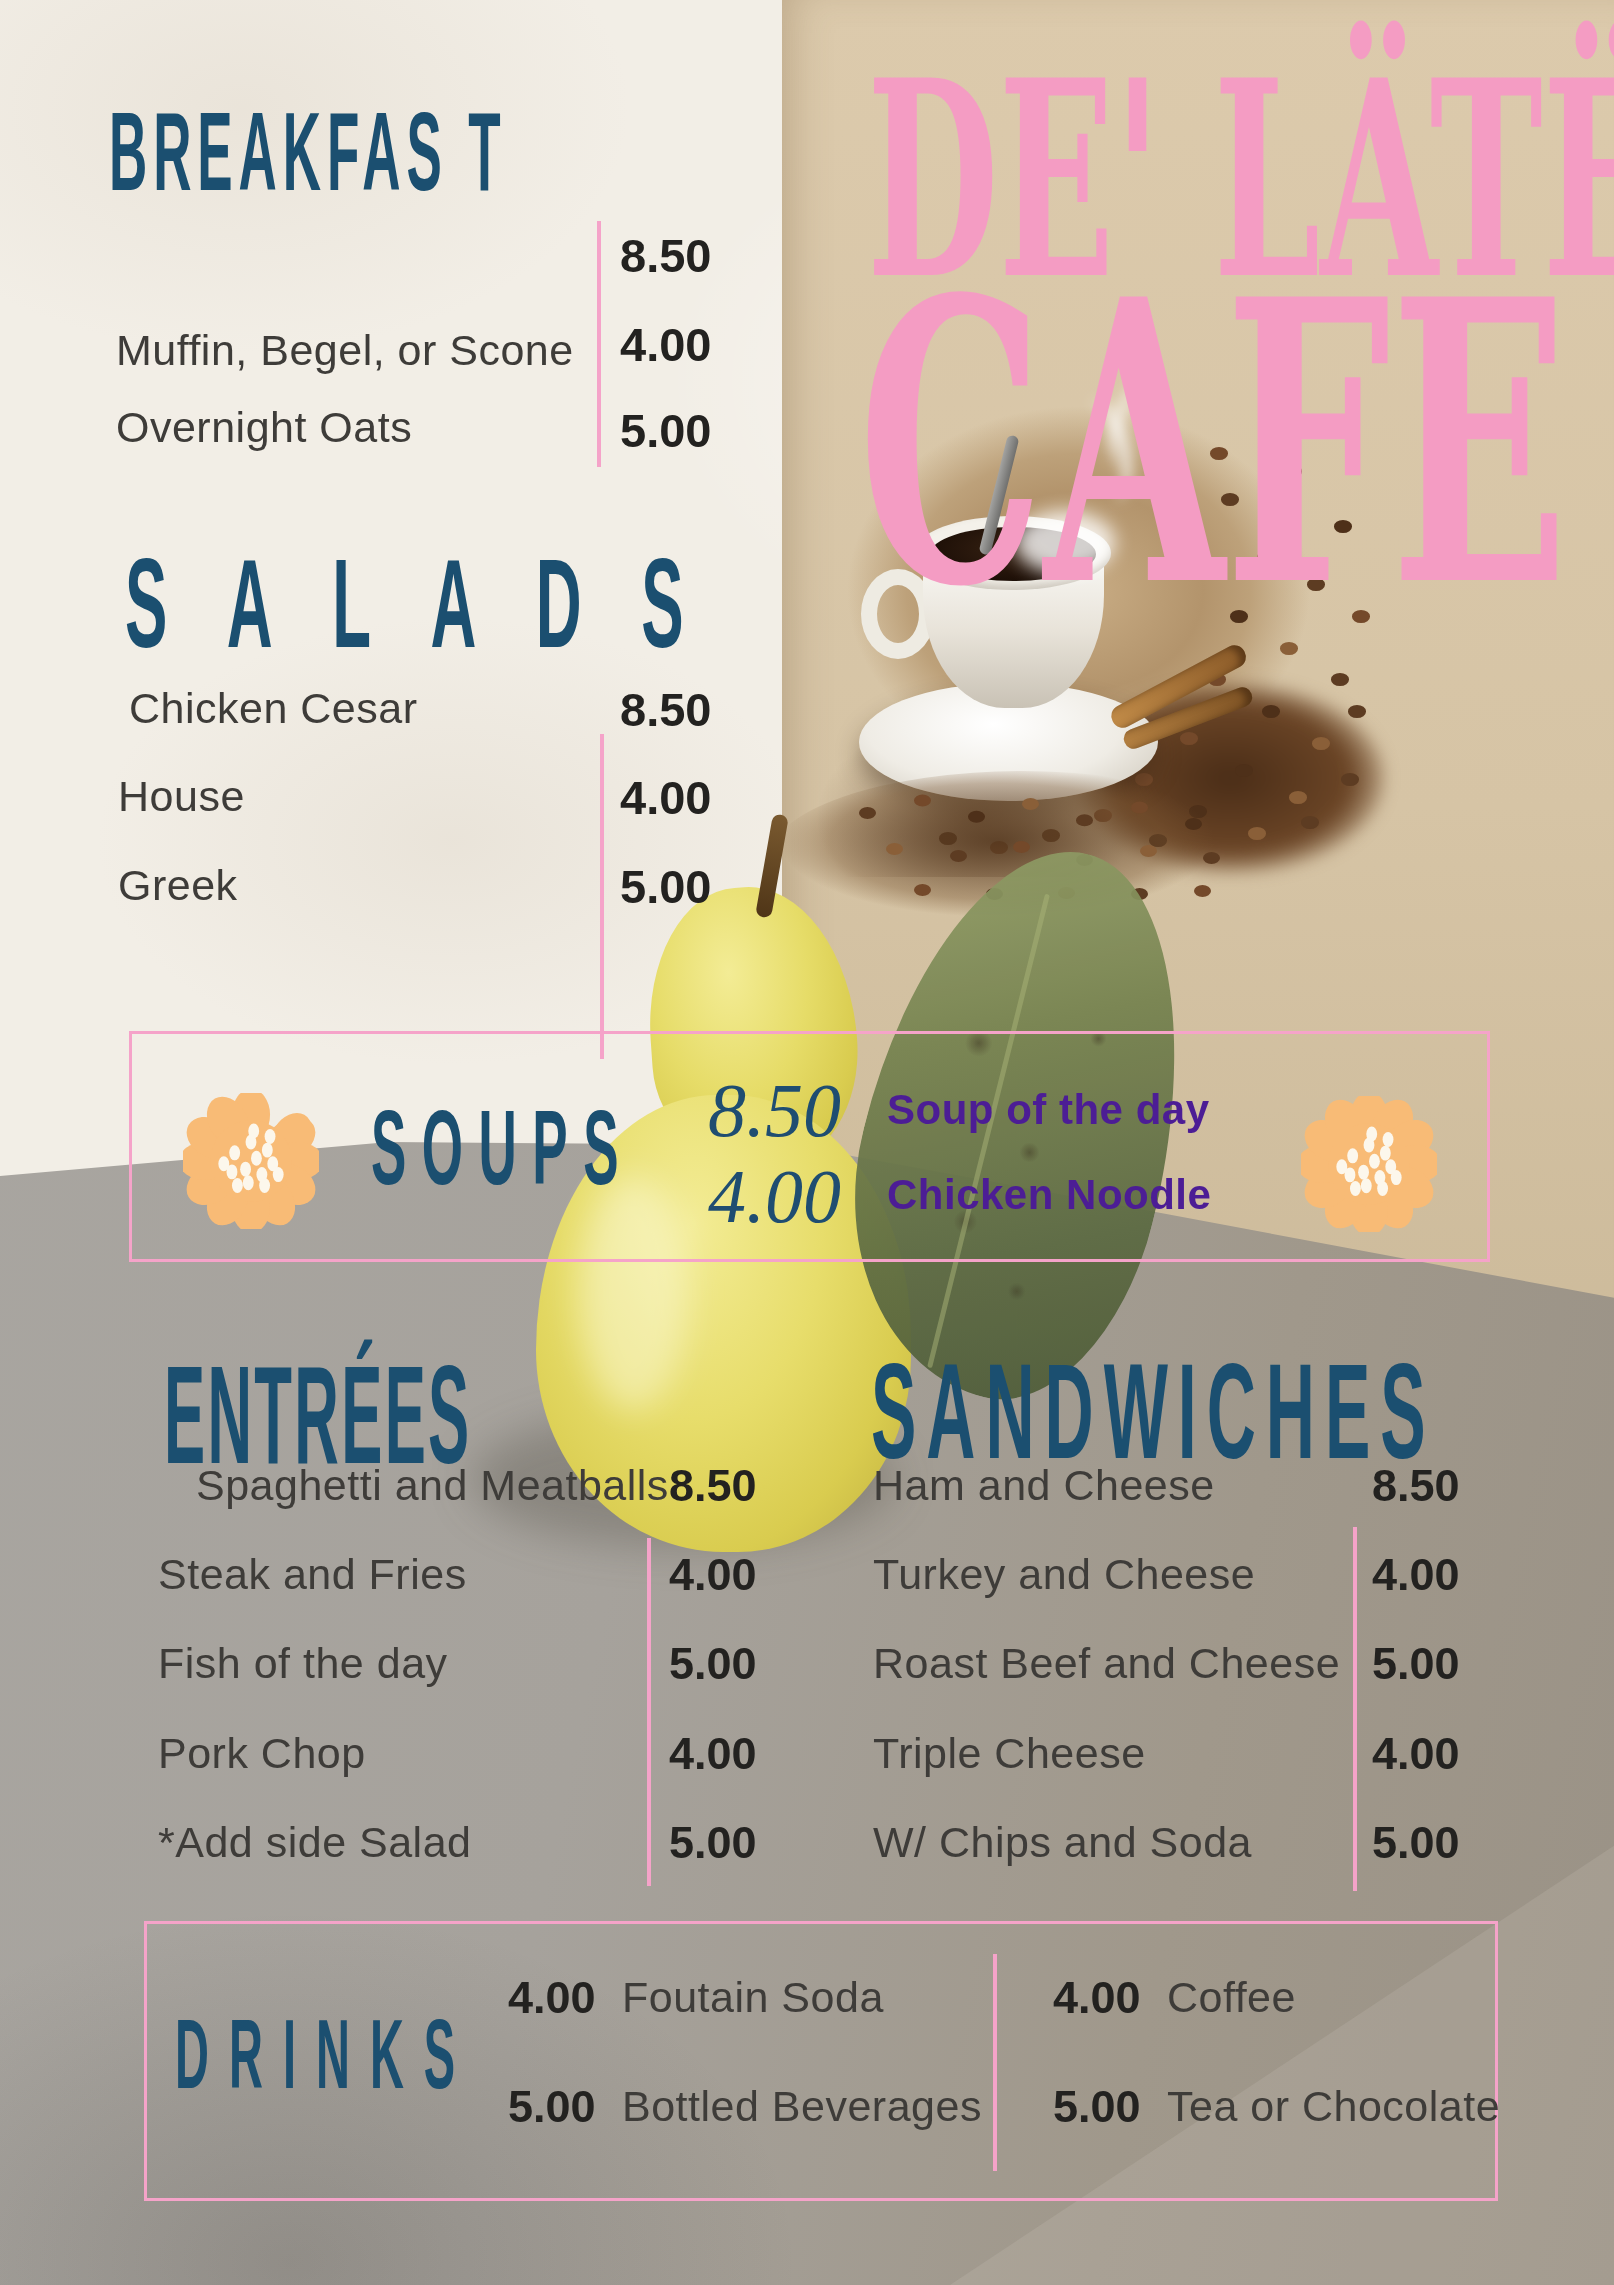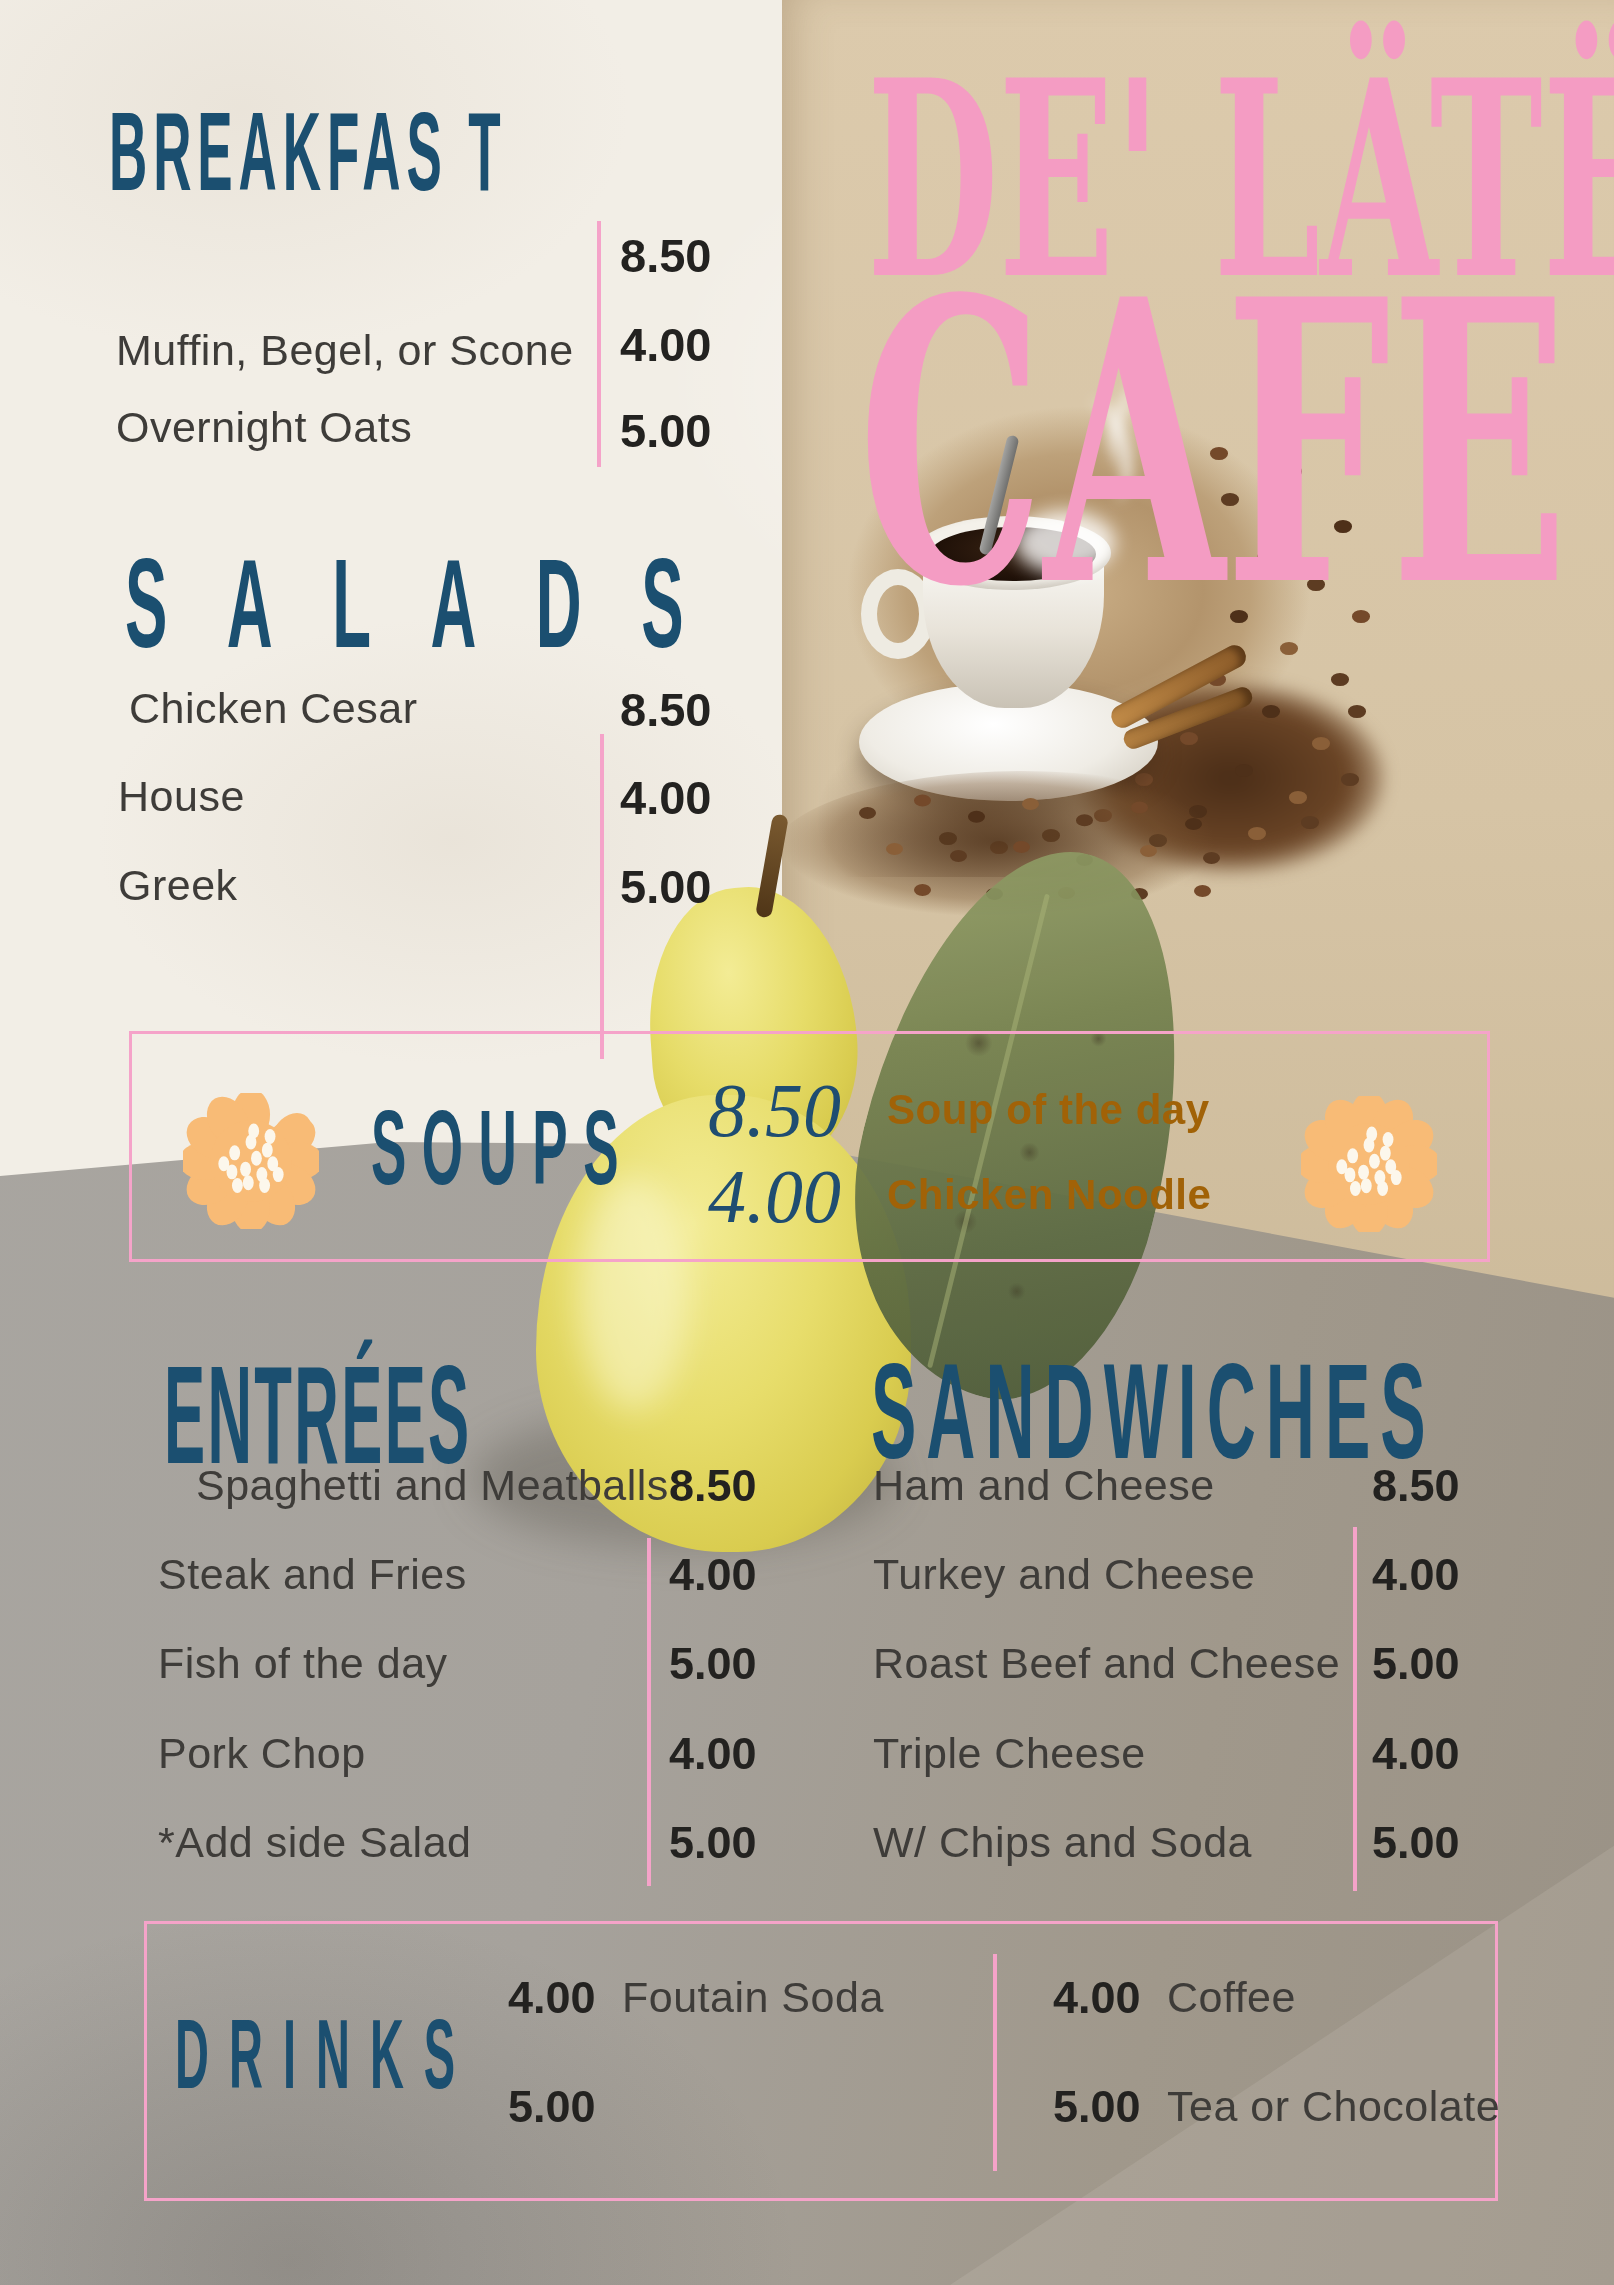--- a/index.html
+++ b/index.html
@@ -158,21 +158,21 @@
   .title{
     color:#f49cc3;font-family:"DejaVu Serif","Liberation Serif",serif;font-weight:700;
     line-height:1;display:inline-block;transform-origin:left top;white-space:pre;z-index:5;
   }
   .iname{font-size:43px;color:#3e3c39;letter-spacing:0.5px;line-height:1.14;z-index:6;}
   .iprice{font-size:47px;font-weight:700;color:#232220;z-index:6;}
   .vline{width:3.6px;background:#f5a3c9;z-index:6;}
   .pink-box{border:3.6px solid #f5a3c9;z-index:6;box-sizing:border-box;}
   .soup-price{font-family:"Liberation Serif",serif;font-style:italic;color:#1f4d71;
     font-size:76px;line-height:1;text-align:right;z-index:6;}
-  .soup-name{font-size:42px;font-weight:700;color:#a16207;letter-spacing:0.5px;z-index:6;}
+  .soup-name{font-size:42px;font-weight:700;color:#4c1d95;letter-spacing:0.5px;z-index:6;}
   .flower{z-index:6;}
 </style>
 </head>
 <body>
 
 <div class="page">
 
   <div class="abs wall"></div>
   <div class="abs tan-panel"></div>
 
@@ -329,19 +329,20 @@
   <span class="abs iprice" style="left:1372px;top:1638px;font-size:45px;">5.00</span>
   <span class="abs iprice" style="left:1372px;top:1728px;font-size:45px;">4.00</span>
   <span class="abs iprice" style="left:1372px;top:1817px;font-size:45px;">5.00</span>
 
   <div class="abs pink-box" style="left:144px;top:1921px;width:1354px;height:280px;"></div>
   <div class="abs vline" style="left:993px;top:1954px;height:217px;"></div>
   <span class="abs navy-heading" style="left:175px;top:2005px;font-size:94px;letter-spacing:40px;transform:scale(0.5,1.05);">DRINKS</span>
   <span class="abs iprice" style="left:508px;top:1972px;font-size:45px;">4.00</span>
   <span class="abs iname" style="left:622px;top:1973px;">Foutain Soda</span>
   <span class="abs iprice" style="left:508px;top:2081px;font-size:45px;">5.00</span>
+  <span class="abs iname" style="left:622px;top:2082px;">Bottled Beverages</span>
   <span class="abs iprice" style="left:1053px;top:1972px;font-size:45px;">4.00</span>
   <span class="abs iname" style="left:1167px;top:1973px;">Coffee</span>
   <span class="abs iprice" style="left:1053px;top:2081px;font-size:45px;">5.00</span>
   <span class="abs iname" style="left:1167px;top:2082px;">Tea or Chocolate</span>
 
 </div>
 
 
 </body></html>

